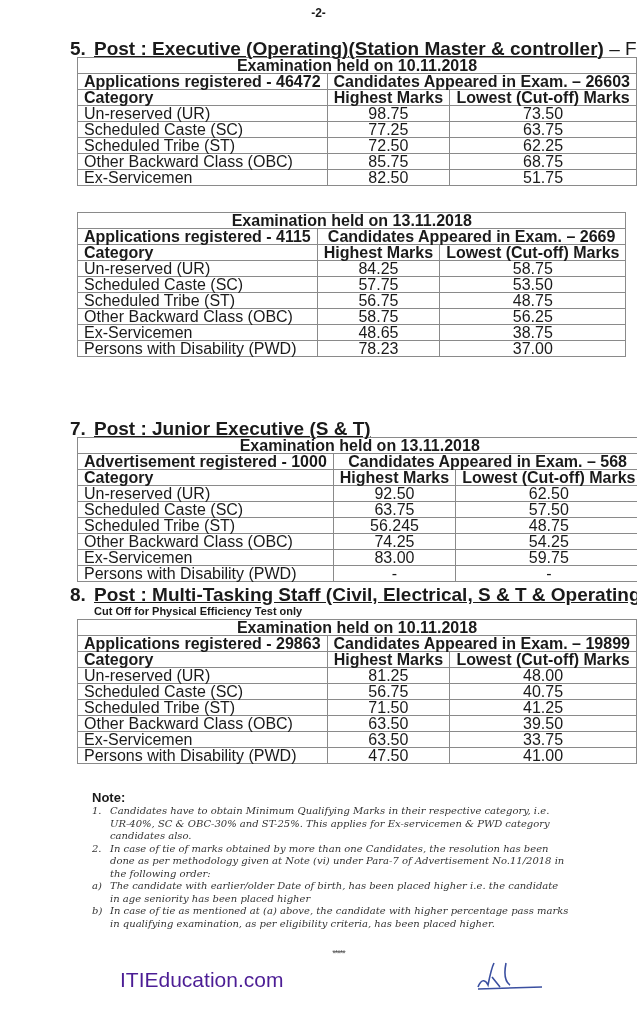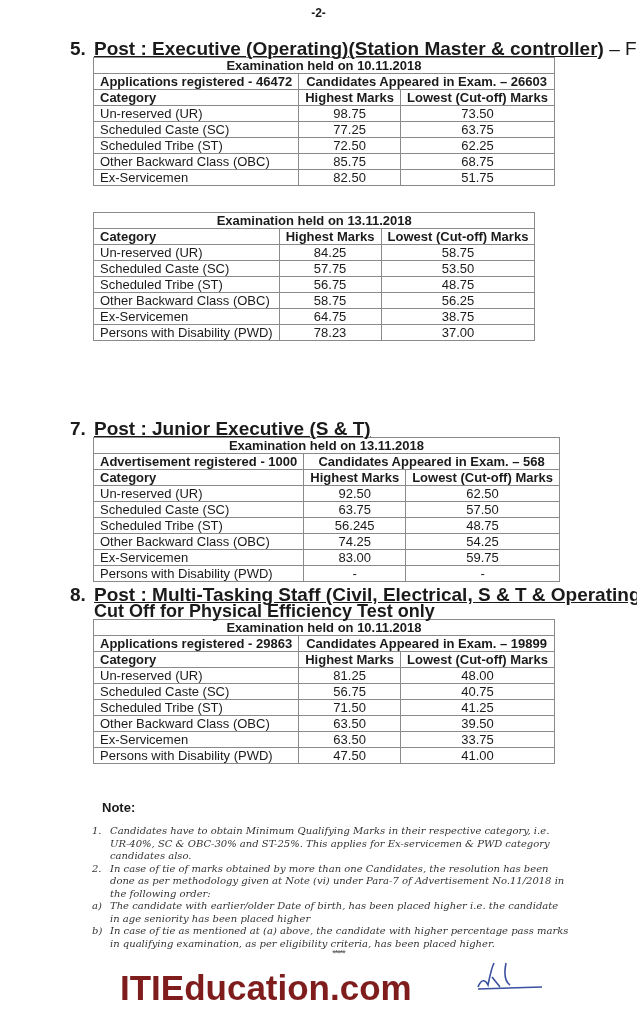--- a/index.html
+++ b/index.html
@@ -4,32 +4,32 @@
 <style>
   html, body { margin:0; padding:0; }
   body { width:637px; height:1024px; background:#ffffff; position:relative; overflow:hidden;
          font-family:"Liberation Sans", sans-serif; color:#1a1a1a; }
   .page-num { position:absolute; top:6px; left:0; width:637px; text-align:center; font-size:12px; font-weight:bold; }
   .section { position:absolute; left:70px; width:500px; }
   .sec-title { font-size:19px; font-weight:bold; height:17px; line-height:17px; white-space:nowrap; }
   .sec-title .num { display:inline-block; width:24px; }
   .sec-title .u { text-decoration:underline; }
   .sec-title .suffix { font-weight:normal; }
-  .sub { font-size:18px; font-weight:bold; margin-left:24px; height:16px; line-height:16px; }
-  table { border-collapse:collapse; margin-left:23px; width:370px; font-size:13px; }
+  .sub { font-size:11px; font-weight:bold; margin-left:24px; height:16px; line-height:16px; }
+  table { border-collapse:collapse; margin-left:7px; width:370px; font-size:16px; }
   td { border:1px solid #8a8a8a; height:15px; line-height:15px; padding:0 6px; white-space:nowrap; }
   td.c { text-align:center; }
   td.b { font-weight:bold; }
   .col1 { width:176px; } .col2 { width:100px; } .col3 { width:140px; }
   .note { position:absolute; left:92px; top:790px; width:478px; font-family:"DejaVu Serif", serif; }
-  .note h4 { margin:10px; font-family:"Liberation Sans", sans-serif; font-size:13px; font-weight:bold; }
+  .note h4 { margin:0; font-family:"Liberation Sans", sans-serif; font-size:13px; font-weight:bold; }
   .ni { display:flex; font-size:10px; font-style:italic; line-height:12.5px; color:#333; }
   .ni .lbl { width:18px; flex:none; }
   .stars { position:absolute; top:948px; left:0; width:637px; text-align:center; font-size:9px; color:#444; letter-spacing:-1px; padding-left:40px; box-sizing:border-box; }
-  .brand { position:absolute; left:120px; top:968px; font-family:"Liberation Sans", sans-serif; font-weight:bold; font-size:35px; color:#7f1d1d; }
+  .brand { position:absolute; left:120px; top:968px; font-family:"Liberation Sans", sans-serif; font-weight:normal; font-size:21px; color:#4c1d95; }
   .sig { position:absolute; left:470px; top:957px; }
 </style>
 </head>
 <body>
 
 <div class="page-num">-2-</div>
 
 <div id="sections">
   <div class="section" style="top:40px">
     <div class="sec-title">
@@ -80,20 +80,24 @@
       </table>
   </div>
   <div class="section" style="top:212px">
 
     <table>
       <tbody>
           <tr>
             <td colspan="3" class="c b">Examination held on 13.11.2018</td>
           </tr>
       <tr>
+        <td class="b col1">Applications registered - 4115</td>
+        <td colspan="2" class="c b">Candidates Appeared in Exam. – 2669</td>
+      </tr>
+      <tr>
         <td class="b col1">Category</td>
         <td class="b c col2">Highest Marks</td>
         <td class="b c col3">Lowest (Cut-off) Marks</td>
       </tr>
 
     <tr>
       <td>Un-reserved (UR)</td>
       <td class="c">84.25</td>
       <td class="c">58.75</td>
     </tr>
@@ -107,21 +111,21 @@
       <td class="c">56.75</td>
       <td class="c">48.75</td>
     </tr>
     <tr>
       <td>Other Backward Class (OBC)</td>
       <td class="c">58.75</td>
       <td class="c">56.25</td>
     </tr>
     <tr>
       <td>Ex-Servicemen</td>
-      <td class="c">64.75</td>
+      <td class="c">48.65</td>
       <td class="c">38.75</td>
     </tr>
     <tr>
       <td>Persons with Disability (PWD)</td>
       <td class="c">78.23</td>
       <td class="c">37.00</td>
     </tr>
     </tbody>
       </table>
   </div>

